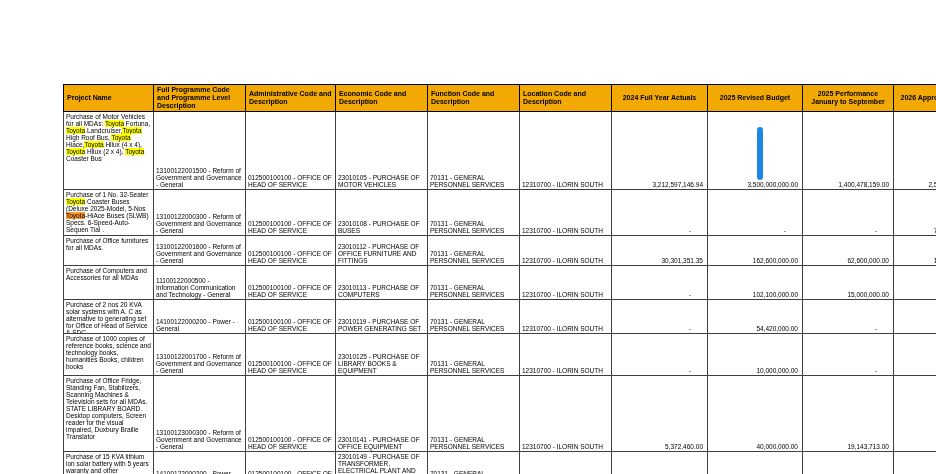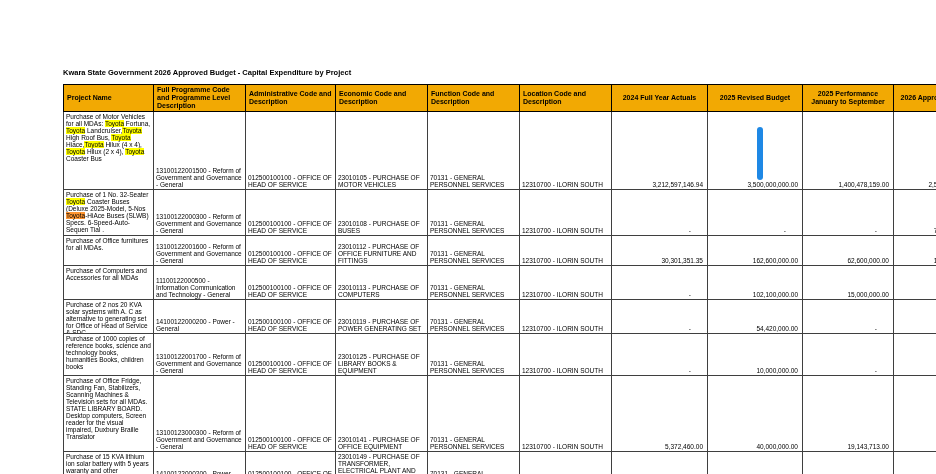--- a/index.html
+++ b/index.html
@@ -43,21 +43,20 @@
   .hl-active{background:var(--hl-active,#FF9632);}
   .indicator-bar{
     position:absolute;left:757px;top:127px;width:6px;height:53px;
     border-radius:3px;background:var(--bar-color,#1E88E5);z-index:5;
   }
 </style>
 </head>
 <body>
 
 <div class="page">
-  <div class="title">Kwara State Government 2026 Approved Budget - Capital Expenditure by Project</div>
 
   <table class="budget">
     <thead>
       <tr id="header-row">
           <th class="text-head" style="width: 83px;">Project Name</th>
           <th class="text-head" style="width: 85px;">Full Programme Code and Programme Level Description</th>
           <th class="text-head" style="width: 83px;">Administrative Code and Description</th>
           <th class="text-head" style="width: 85px;">Economic Code and Description</th>
           <th class="text-head" style="width: 85px;">Function Code and Description</th>
           <th class="text-head" style="width: 85px;">Location Code and Description</th>

